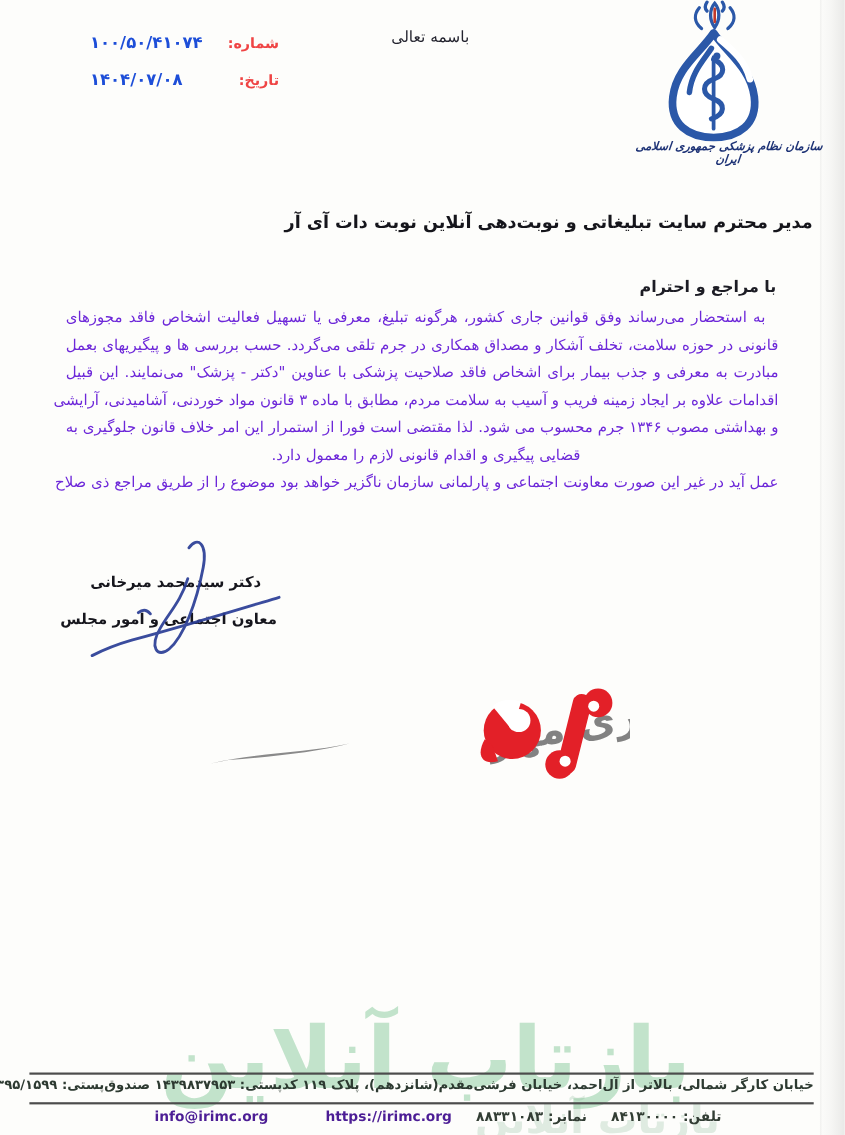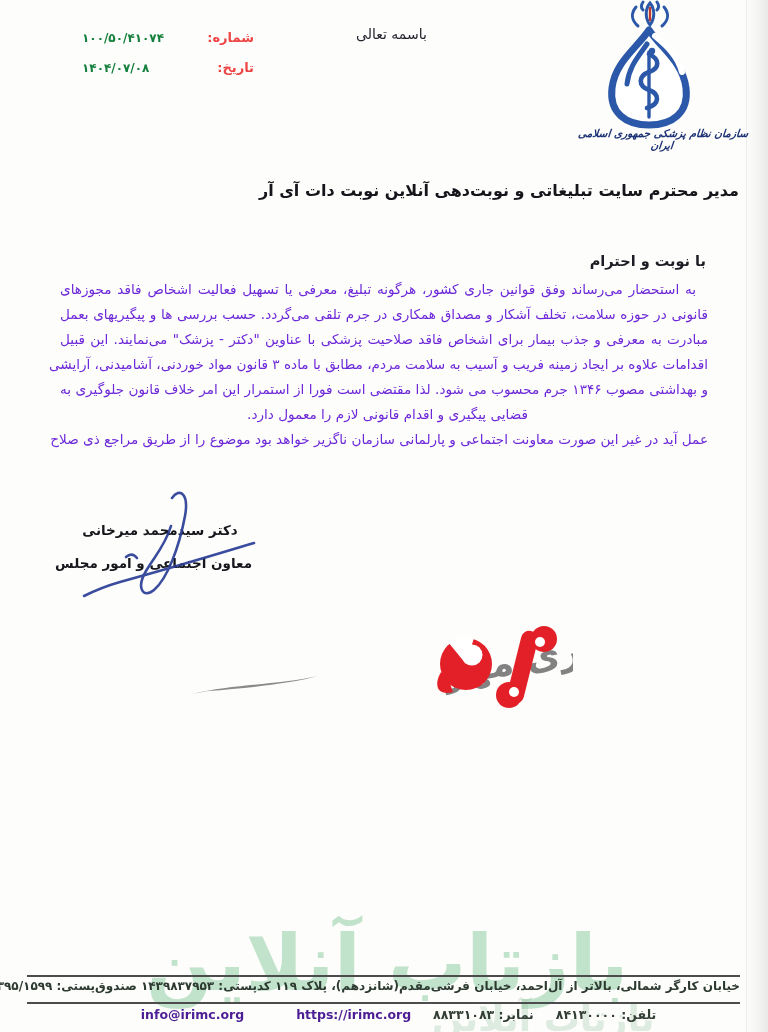--- a/index.html
+++ b/index.html
@@ -6,30 +6,30 @@
   .page{
     position:relative;width:768px;height:1032px;overflow:hidden;
     background:#fdfdfb;
     font-family:"DejaVu Sans","Liberation Sans",sans-serif;
     direction:rtl;
   }
   
   .meta{position:absolute;left:82px;top:30px;width:172px;direction:rtl;}
   .meta-row{display:flex;justify-content:space-between;align-items:baseline;margin-bottom:15px;}
   .meta-label{font-size:13px;font-weight:bold;color:#ef4444;}
-  .meta-value{font-size:12px;font-weight:bold;color:#15803d;letter-spacing:1px;direction:ltr;}
+  .meta-value{font-size:15px;font-weight:bold;color:#1d4ed8;letter-spacing:1px;direction:ltr;}
   .bismillah{position:absolute;left:356px;top:26px;font-size:14px;color:#23232e;}
   .logo-wrap{position:absolute;left:585px;top:0;width:170px;height:160px;}
   .org-name{
     position:absolute;left:570px;top:127px;width:185px;text-align:center;
     font-size:10.5px;font-weight:bold;color:#1e3376;font-style:italic;
     transform:skewX(-6deg);letter-spacing:-0.3px;
   }
   
-  .recipient{position:absolute;right:29px;top:181px;font-size:16px;font-weight:bold;color:#15151b;letter-spacing:-0.2px;}
+  .recipient{position:absolute;right:29px;top:192px;font-size:16px;font-weight:bold;color:#15151b;letter-spacing:-0.2px;}
   .salutation{position:absolute;right:62px;top:253px;font-size:14.5px;font-weight:bold;color:#1c1c24;}
   .body-block{position:absolute;right:60px;top:277px;width:648px;direction:rtl;}
   .body-line{
     font-size:13.6px;line-height:25px;color:#6d28d9;
     text-align:justify;text-align-last:justify;white-space:nowrap;
   }
   .body-line.first{padding-right:12px;}
   .body-line.last{text-align:right;text-align-last:right;padding-right:180px;white-space:normal;}
   .signature{position:absolute;left:68px;top:514px;width:184px;text-align:center;}
   .sig-line{font-size:13.5px;font-weight:bold;color:#16161d;line-height:33px;white-space:nowrap;}
@@ -106,21 +106,21 @@
       <g stroke="#2b58a8" fill="none" stroke-linecap="round">
         <path d="M 64,52 L 64,117" stroke-width="3.4"></path>
         <path d="M 64,54 C 75,59 75,68 64,72 C 53,76 53,86 64,90 C 75,94 75,104 62,108" stroke-width="4.6"></path>
         <circle cx="67" cy="51" r="3.2" fill="#2b58a8" stroke="none"></circle>
       </g>
     </svg>
   </div>
   <div class="org-name">سازمان نظام پزشکی جمهوری اسلامی ایران</div>
 
   <div class="recipient">مدیر محترم سایت تبلیغاتی و نوبت‌دهی آنلاین نوبت دات آی آر</div>
-  <div class="salutation">با نوبت و احترام</div>
+  <div class="salutation">با مراجع و احترام</div>
 
   <div class="body-block">
     <div class="body-line first">به استحضار می‌رساند وفق قوانین جاری کشور، هرگونه تبلیغ، معرفی یا تسهیل فعالیت اشخاص فاقد مجوزهای</div>
     <div class="body-line">قانونی در حوزه سلامت، تخلف آشکار و مصداق همکاری در جرم تلقی می‌گردد. حسب بررسی ها و پیگیریهای بعمل</div>
     <div class="body-line">مبادرت به معرفی و جذب بیمار برای اشخاص فاقد صلاحیت پزشکی با عناوین "دکتر - پزشک" می‌نمایند. این قبیل</div>
     <div class="body-line">اقدامات علاوه بر ایجاد زمینه فریب و آسیب به سلامت مردم، مطابق با ماده ۳ قانون مواد خوردنی، آشامیدنی، آرایشی</div>
     <div class="body-line">و بهداشتی مصوب ۱۳۴۶ جرم محسوب می شود. لذا مقتضی است فورا از استمرار این امر خلاف قانون جلوگیری به</div>
     <div class="body-line last">قضایی پیگیری و اقدام قانونی لازم را معمول دارد.</div>
     <div class="body-line">عمل آید در غیر این صورت معاونت اجتماعی و پارلمانی سازمان ناگزیر خواهد بود موضوع را از طریق مراجع ذی صلاح</div>
   </div>

